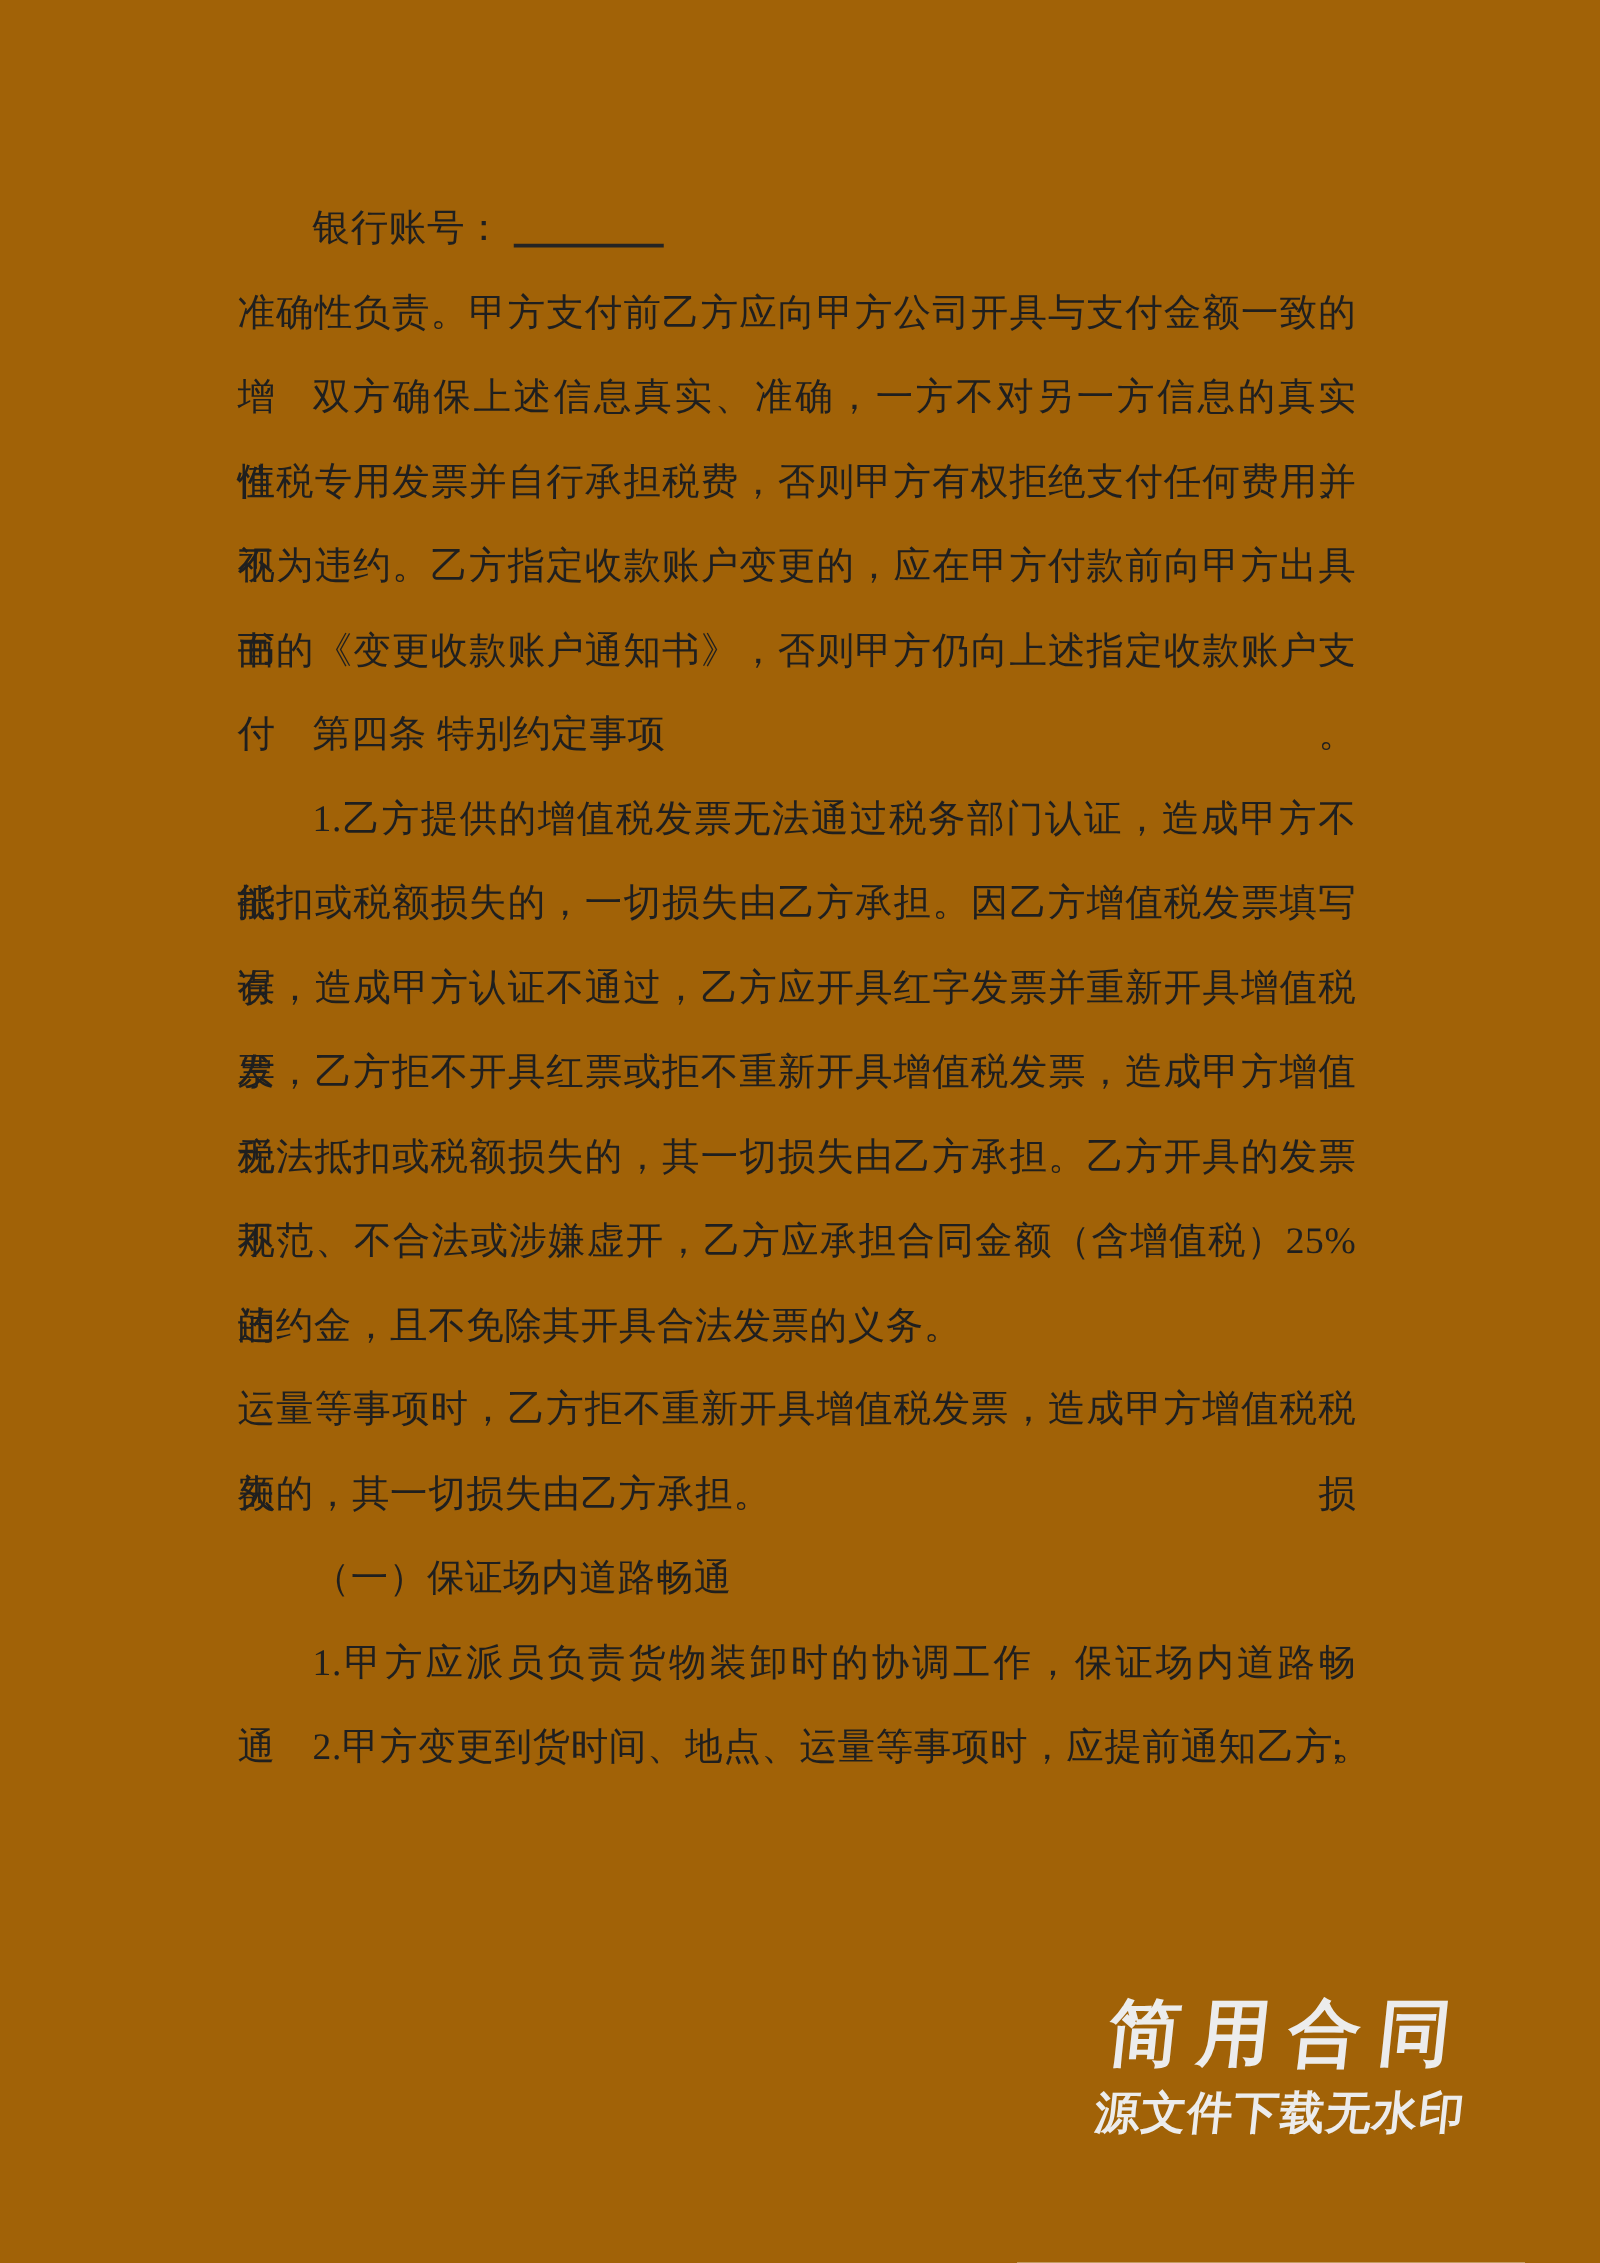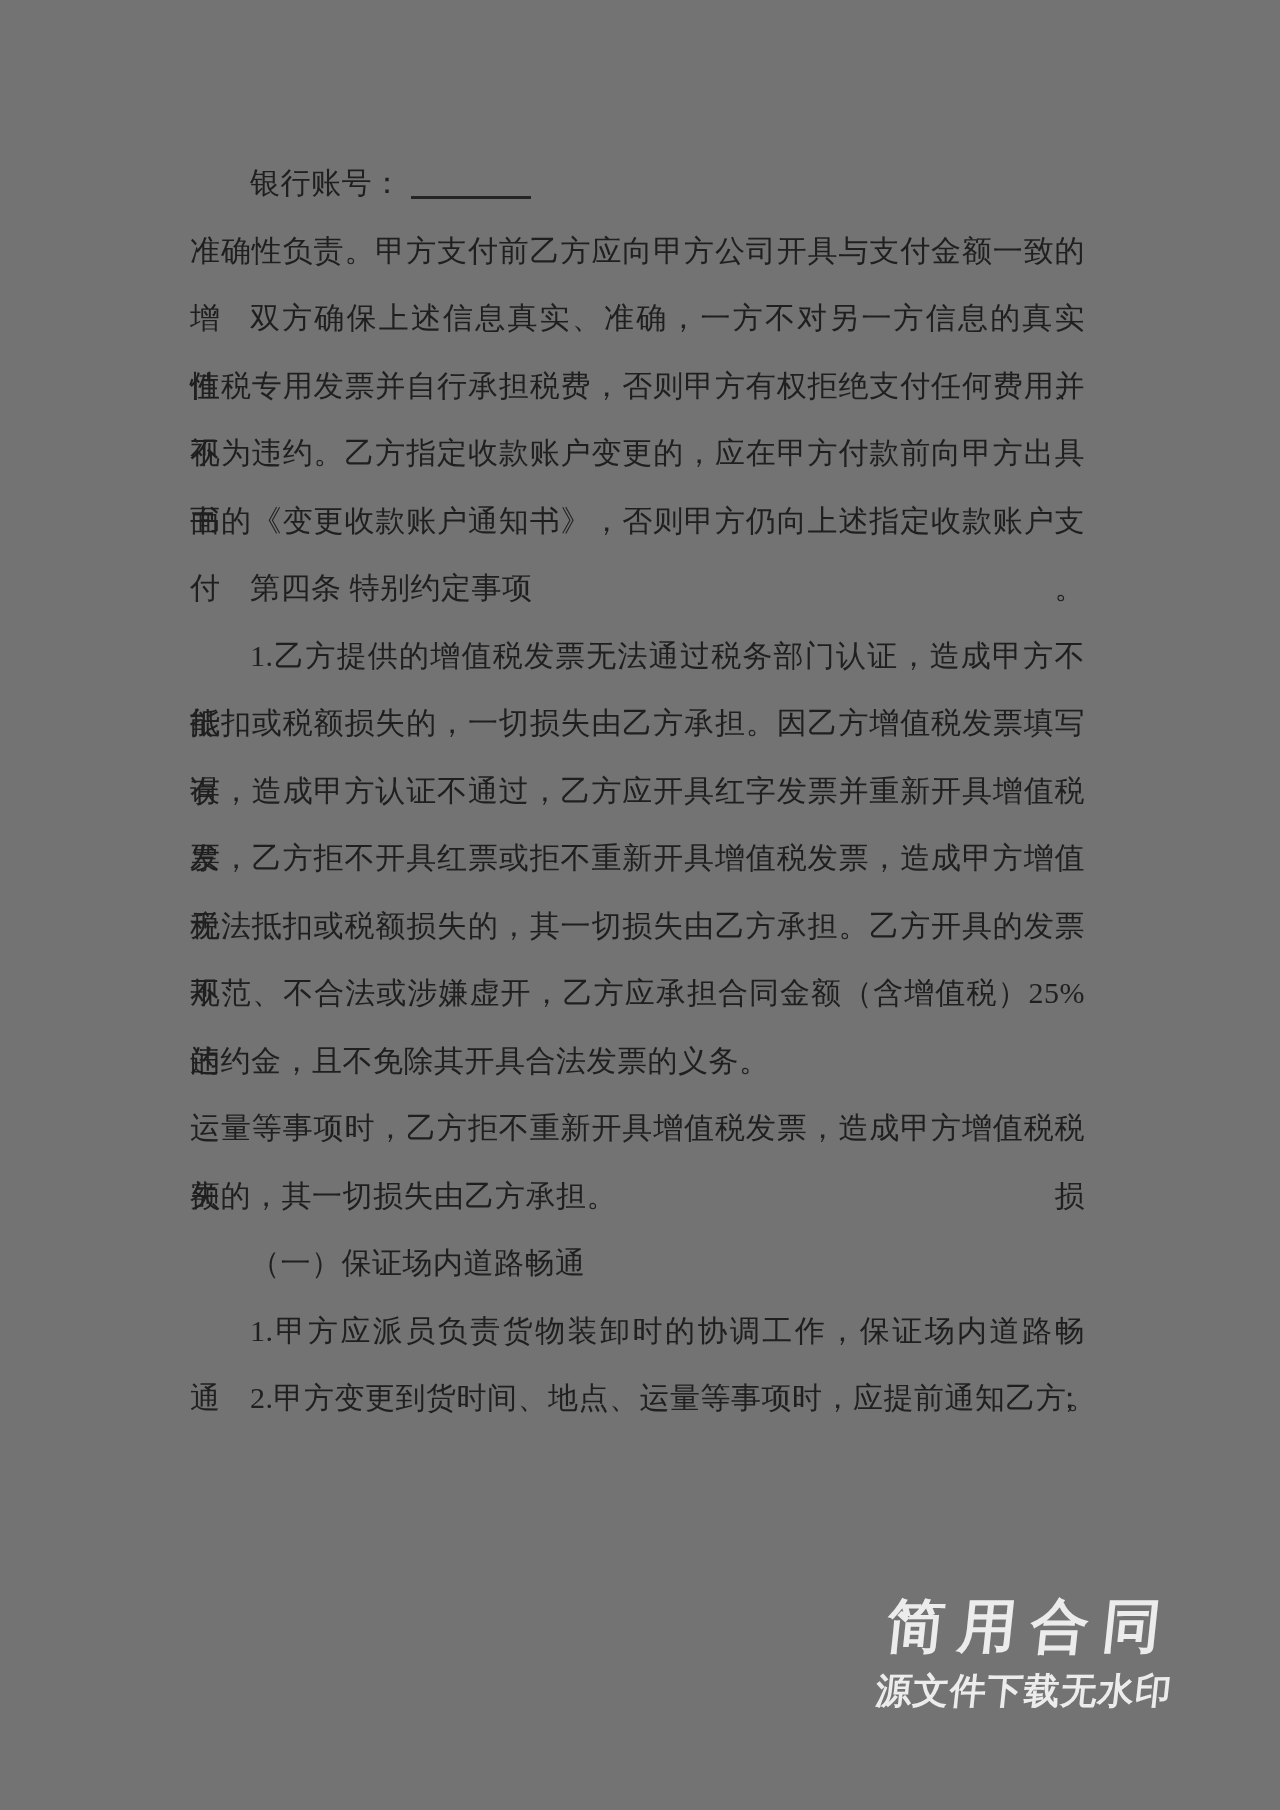--- a/index.html
+++ b/index.html
@@ -4,21 +4,21 @@
 <style>
   html, body { margin: 0; padding: 0; background: #ffffff; }
   body {
     width: 1280px; height: 1810px;
     position: relative;
     overflow: hidden;
     font-family: "Liberation Serif", "DejaVu Serif", serif;
   }
   .page {
     position: absolute; inset: 0;
-    background: #737373;
+    background: #a16207;
   }
   .doc-lines {
     position: absolute;
     left: 190px; top: 149px;
     width: 895px;
   }
   .line {
     font-size: 30px;
     line-height: 67.5px;
     height: 67.5px;

